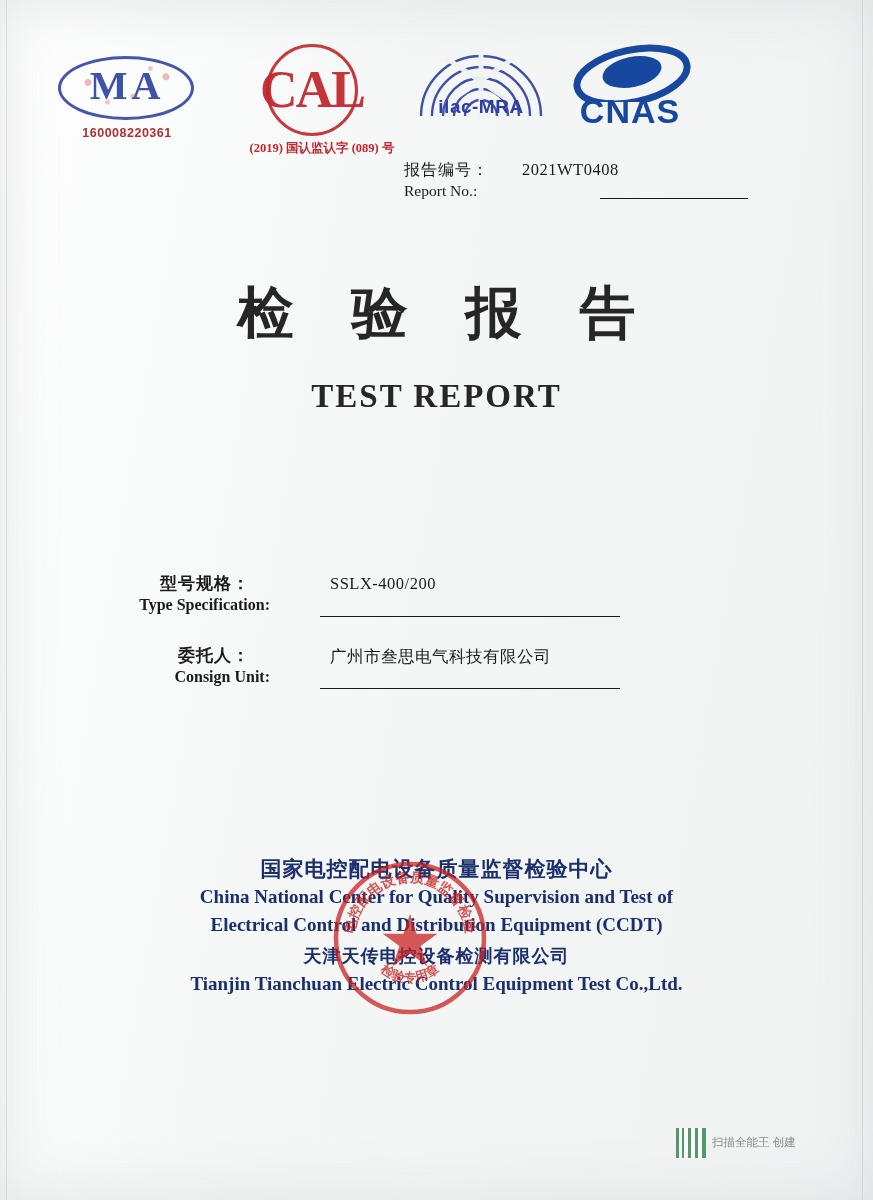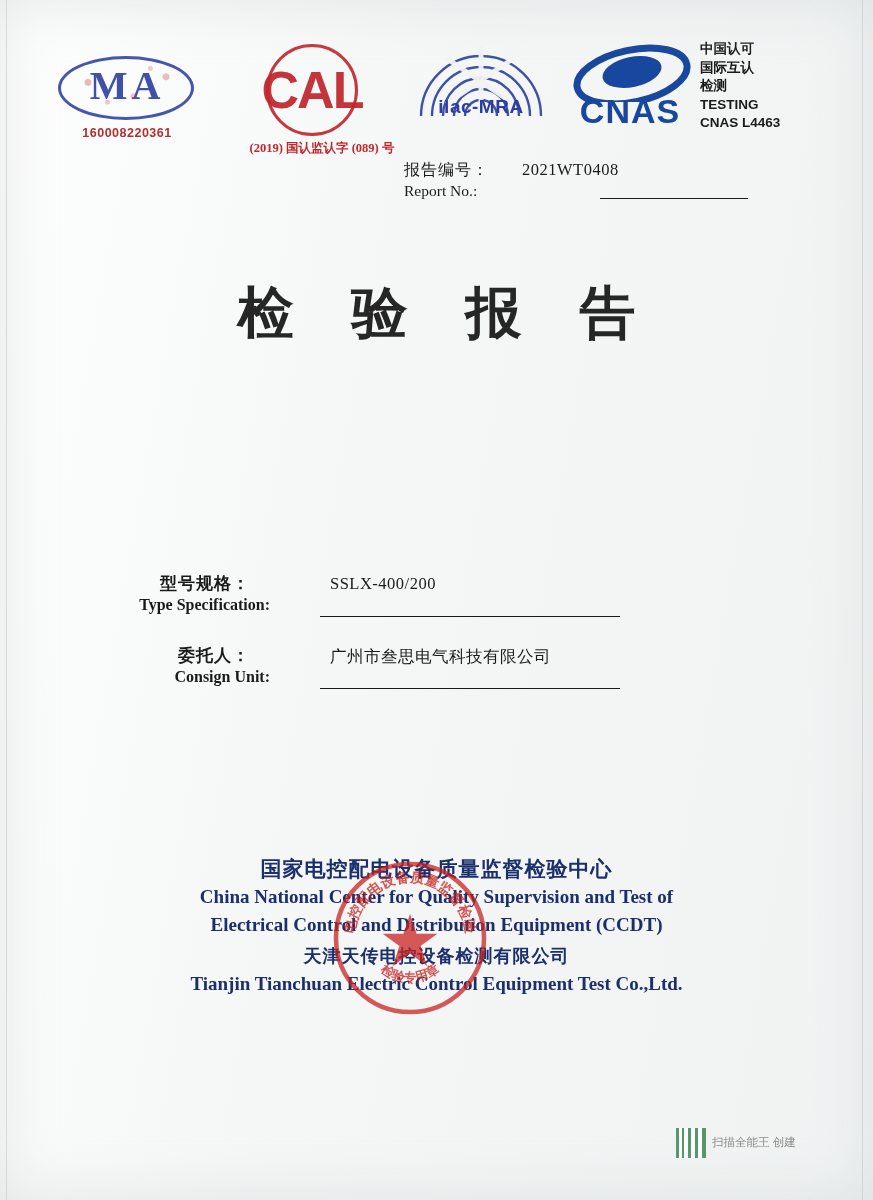--- a/index.html
+++ b/index.html
@@ -127,21 +127,21 @@
     border-radius: 50%;
     box-sizing: border-box;
     opacity: 0.92;
   }
   .cal-letters {
     position: absolute;
     left: 20px;
     top: 16px;
     width: 120px;
     text-align: center;
-    font-family: Liberation Sans, sans-serif;
+    font-family: Liberation Serif, serif;
     font-weight: bold;
     font-size: 52px;
     color: #c1272d;
     letter-spacing: -2px;
     opacity: 0.93;
   }
   .cal-code {
     position: absolute;
     left: -18px;
     top: 96px;
@@ -463,37 +463,31 @@
     </div>
 
     <div class="cnas-mark">
       <svg class="cnas-swoosh" viewBox="0 0 132 60">
         <ellipse cx="66" cy="34" rx="56" ry="26" fill="none" stroke="#17479e" stroke-width="7" transform="rotate(-12 66 34)"></ellipse>
         <ellipse cx="66" cy="30" rx="30" ry="15" fill="#17479e" transform="rotate(-12 66 30)"></ellipse>
       </svg>
       <div class="cnas-text">CNAS</div>
     </div>
 
-    <div class="cnas-right">
-      <div>中国认可</div>
-      <div>国际互认</div>
-      <div>检测</div>
-      <div>TESTING</div>
-      <div>CNAS L4463</div>
-    </div>
 
     <div class="report-no">
       <div class="cn">报告编号：</div>
       <div class="en">Report No.:</div>
       <div class="value">2021WT0408</div>
       <div class="rule"></div>
     </div>
   </div>
 
   <div class="title-cn">检 验 报 告</div>
+  <div class="title-en">TEST  REPORT</div>
 
   <div class="fields">
 
 
     <div class="field field-1">
       <div class="label-cn">型号规格：</div>
       <div class="label-en">Type Specification:</div>
       <div class="value">SSLX-400/200</div>
       <div class="rule"></div>
     </div>

